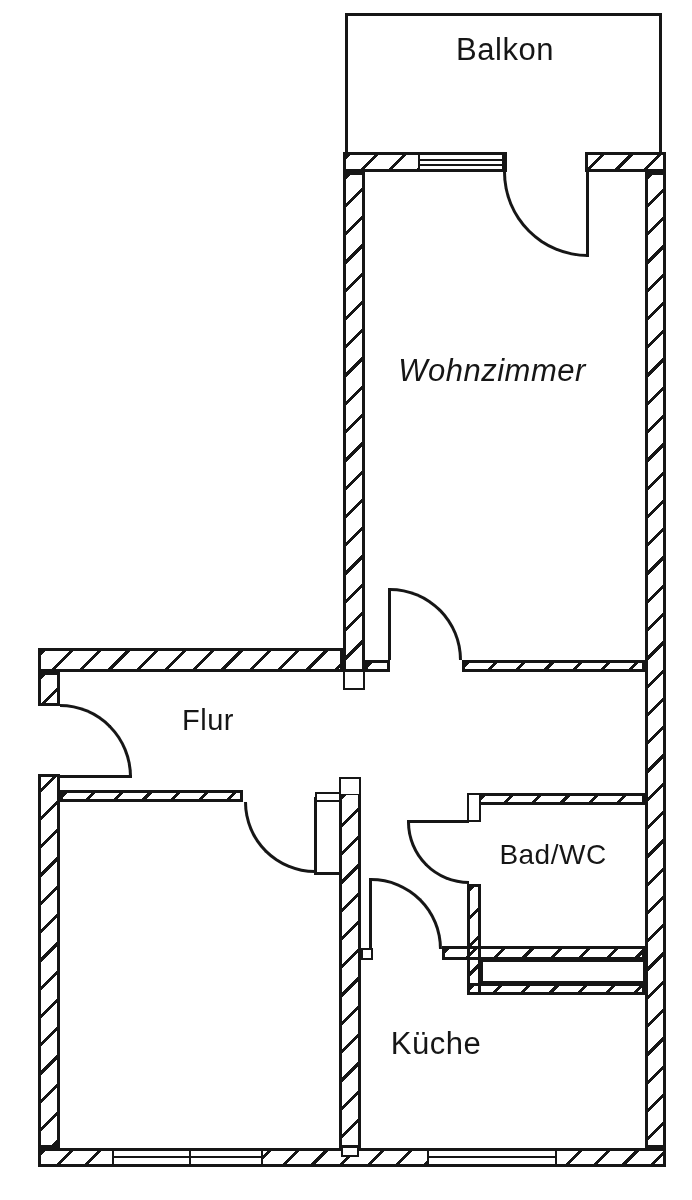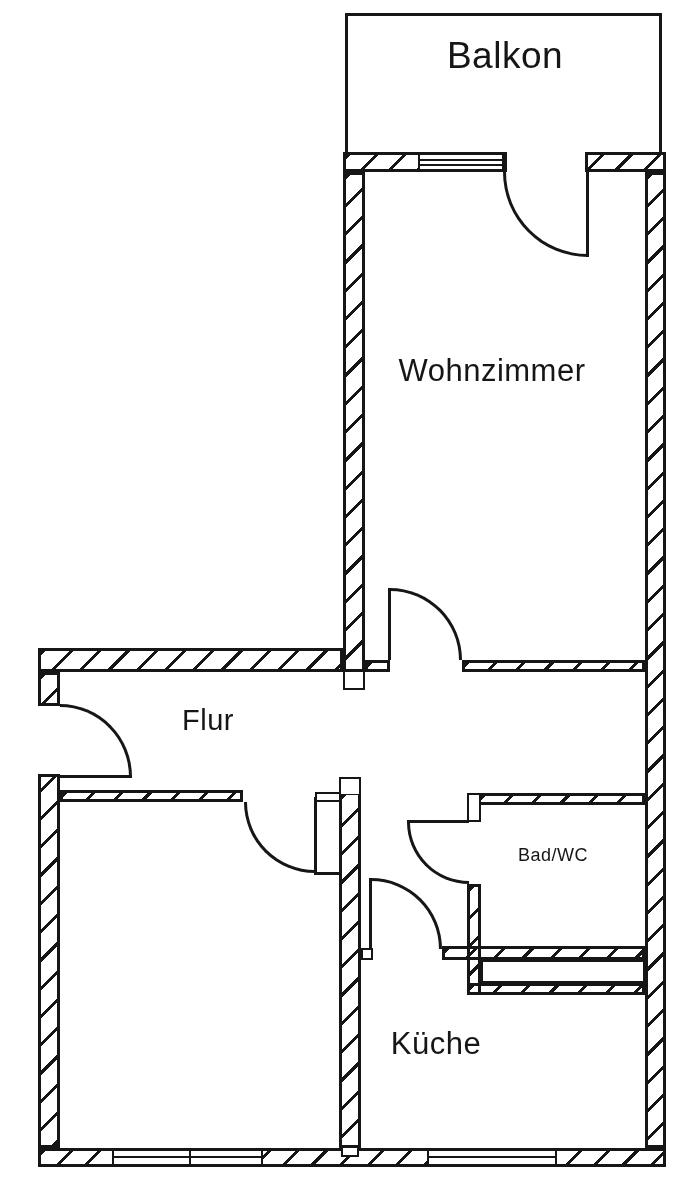--- a/index.html
+++ b/index.html
@@ -107,19 +107,19 @@
   <div class="leaf" style="left:314px;top:797px;width:3px;height:78px;"></div>
   <div class="leaf" style="left:314px;top:872px;width:25px;height:3px;"></div>
   <div class="arc q-bl" style="left:244px;top:802px;width:71px;height:71px;"></div>
 
   <div class="leaf" style="left:407px;top:820px;width:62px;height:3px;"></div>
   <div class="arc q-bl" style="left:407px;top:822px;width:62px;height:62px;"></div>
 
   <div class="leaf" style="left:369px;top:878px;width:3px;height:71px;"></div>
   <div class="arc q-tr" style="left:371px;top:878px;width:71px;height:71px;"></div>
 
-  <div class="room-label" style="left:505px;top:56px;font-size:37px;">Balkon</div>
-  <div class="room-label" style="left:492px;top:371px;font-size:31px;">Wohnzimmer</div>
+  <div class="room-label" style="left:505px;top:50px;font-size:31px;">Balkon</div>
+  <div class="room-label" style="left:492px;top:371px;font-size:31px;font-style:italic;">Wohnzimmer</div>
   <div class="room-label" style="left:208px;top:720px;font-size:29px;">Flur</div>
-  <div class="room-label" style="left:553px;top:855px;font-size:18px;">Bad/WC</div>
+  <div class="room-label" style="left:553px;top:855px;font-size:28px;">Bad/WC</div>
   <div class="room-label" style="left:436px;top:1044px;font-size:31px;">Küche</div>
 
 </div>
 
 </body></html>

